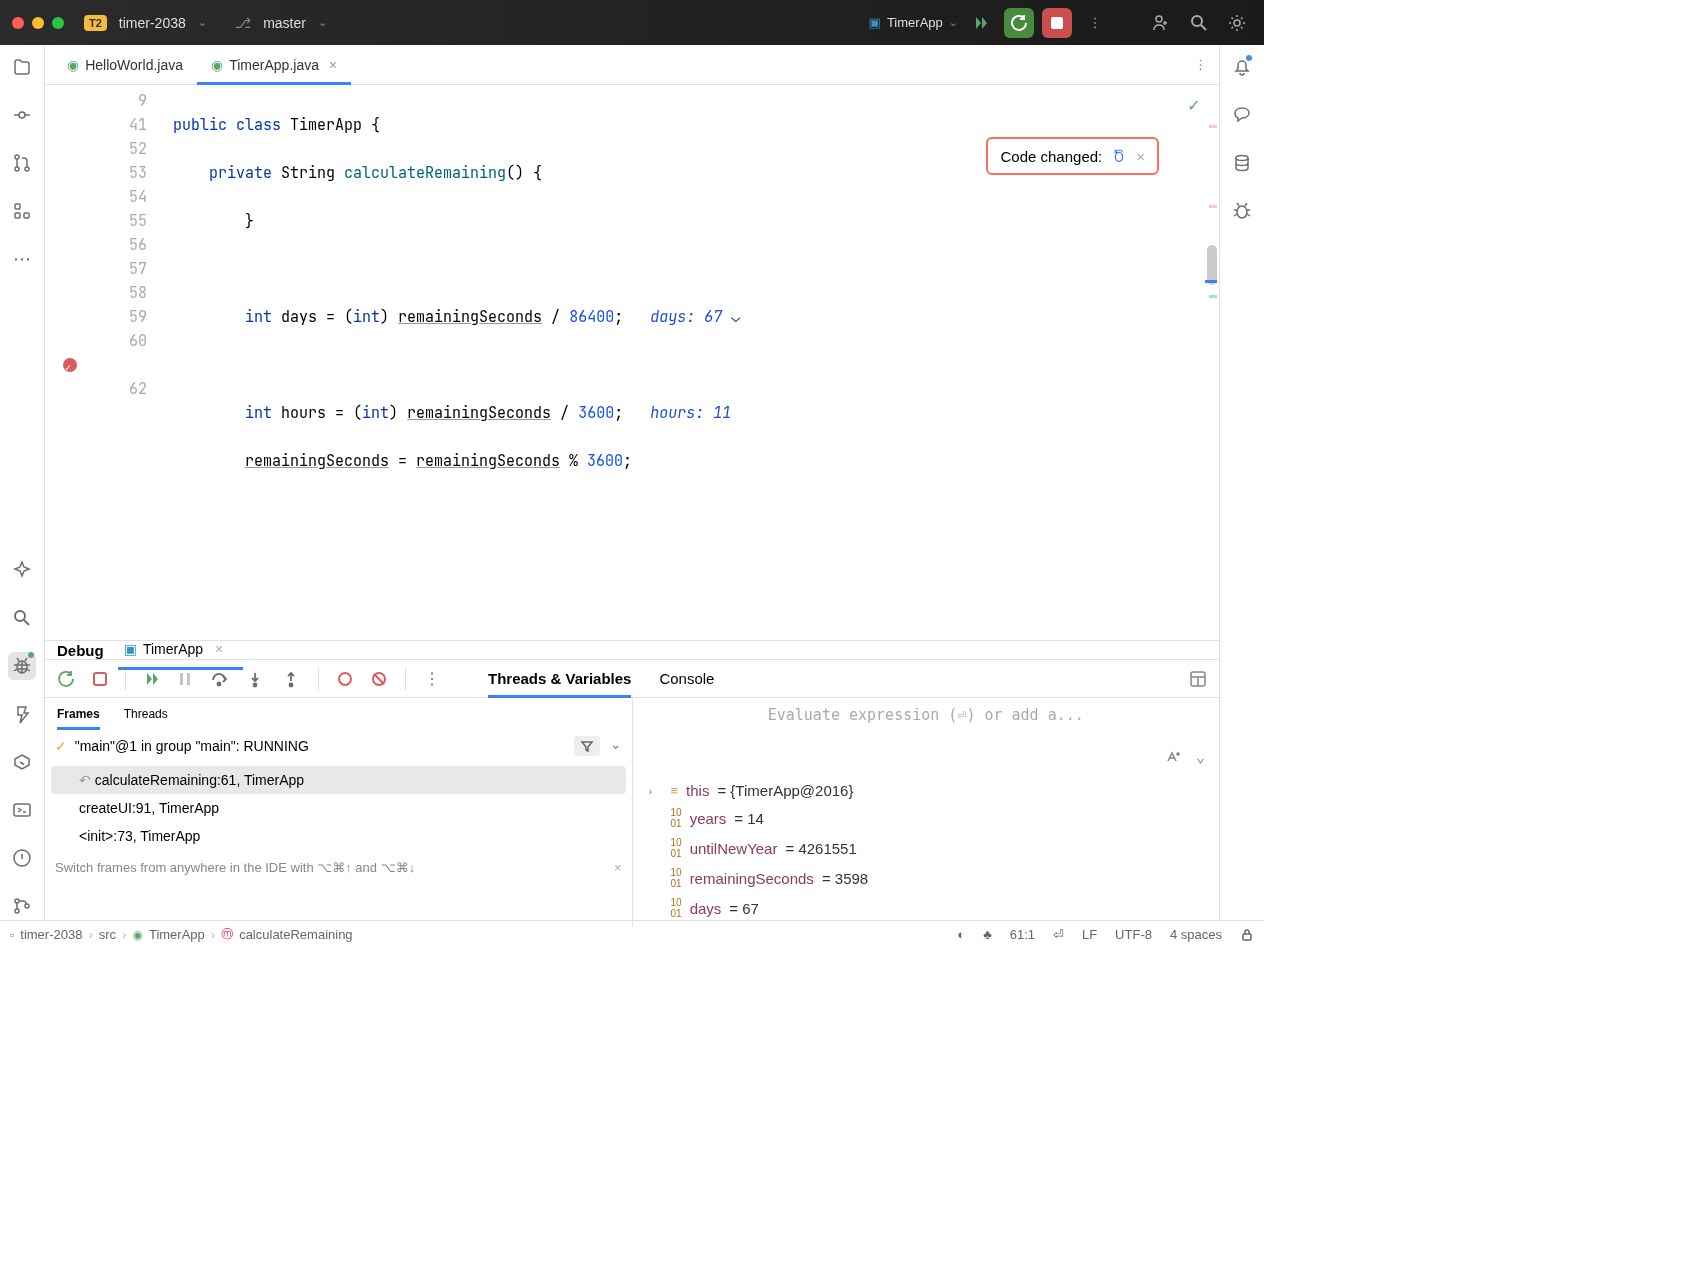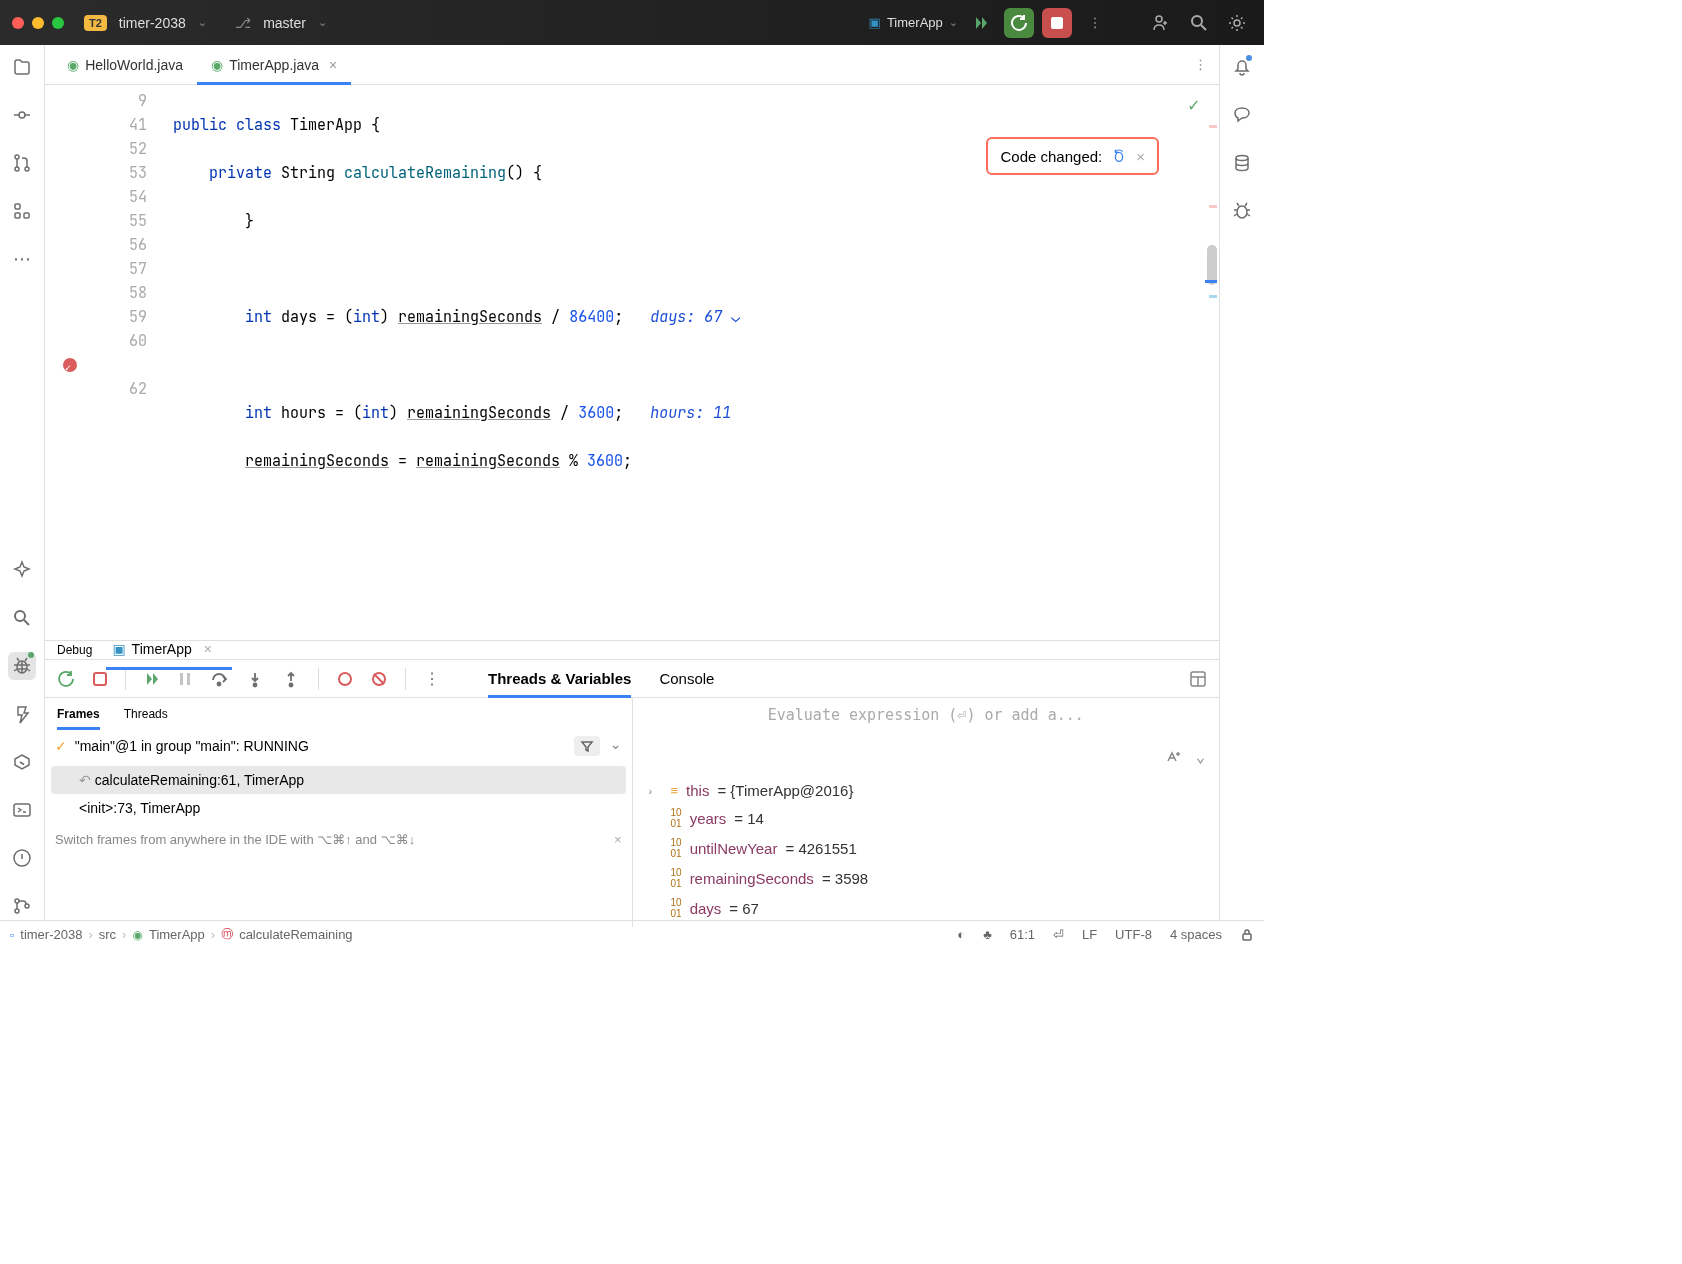--- a/index.html
+++ b/index.html
@@ -168,21 +168,21 @@
       display: flex;
       flex-direction: column;
     }
     .debug-header {
       height: 40px;
       display: flex; align-items: center;
       padding: 0 12px;
       gap: 20px;
       border-bottom: 1px solid #e0e0e0;
     }
-    .debug-title { font-weight: 400; font-size: 12px; }
+    .debug-title { font-weight: 700; font-size: 15px; }
     .debug-config {
       display: flex; align-items: center; gap: 6px;
       font-size: 14px;
       position: relative;
       padding-bottom: 2px;
     }
     .debug-config::after {
       content: ""; position: absolute; bottom: -11px; left: -6px; right: -20px;
       height: 3px; background: #3b82f6;
     }
@@ -579,20 +579,21 @@
                     <path d="M2 3h10l-4 5v4l-2-1V8z"></path>
                   </svg>
               </span>
               <span>⌄</span>
             </div>
           </div>
           <div class="frame-list">
             <div class="frame-item selected">
               <span class="frame-undo">↶</span><span>calculateRemaining:61, TimerApp</span>
             </div>
+            <div class="frame-item"><span>createUI:91, TimerApp</span></div>
             <div class="frame-item"><span>&lt;init&gt;:73, TimerApp</span></div>
           </div>
           <div class="frame-hint">
             <span>Switch frames from anywhere in the IDE with ⌥⌘↑ and ⌥⌘↓</span>
             <span class="frame-hint-close">×</span>
           </div>
         </div>
         <div class="vars-panel">
           <div class="eval-row">
             <span>Evaluate expression (⏎) or add a...</span>

